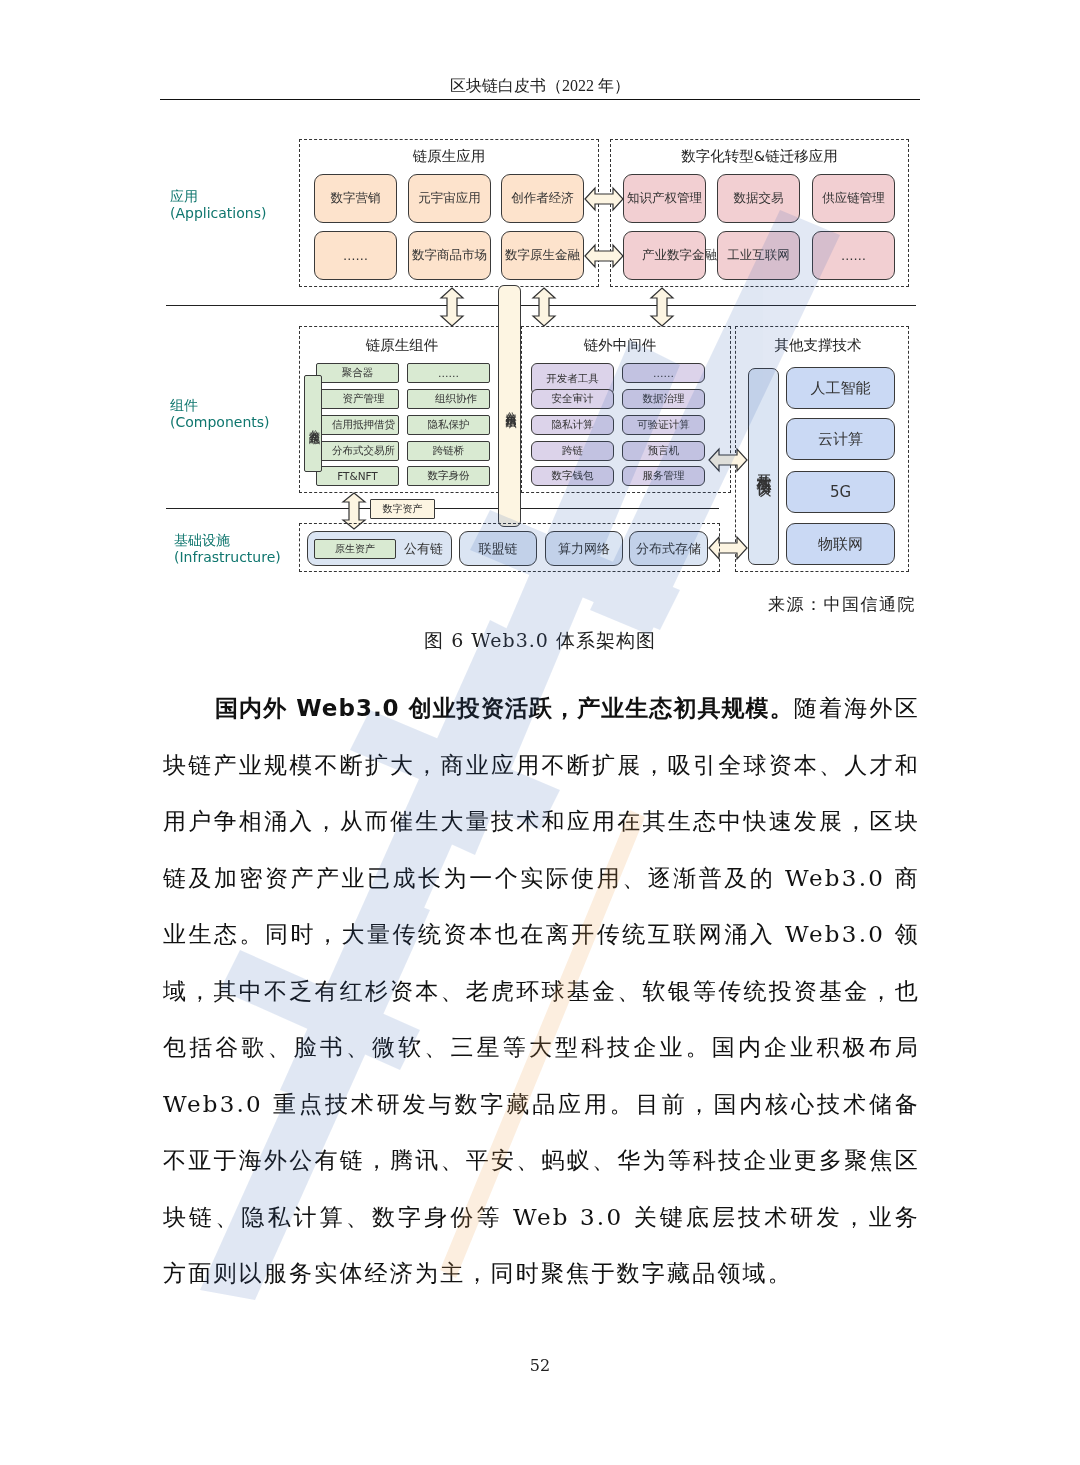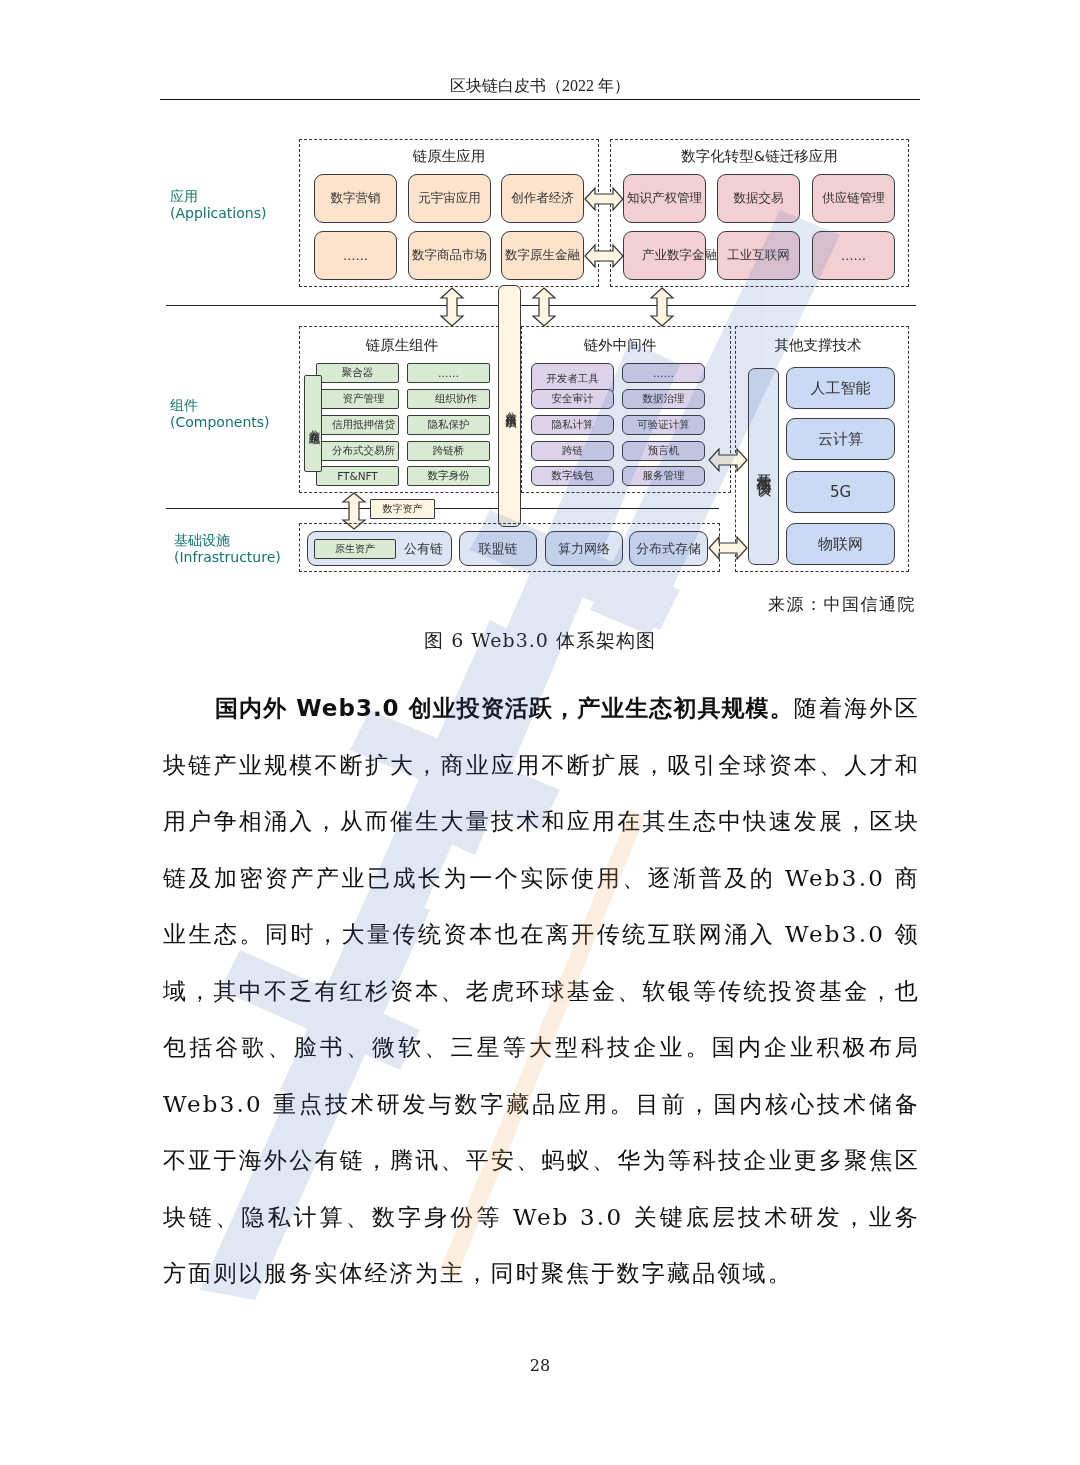--- a/index.html
+++ b/index.html
@@ -180,13 +180,13 @@
     <path d="M430 420 L620 20 L680 45 L490 445 Z"></path>
     <path d="M80 760 L260 840 L240 880 L60 800 Z"></path>
     <path d="M210 520 L400 600 L380 640 L190 560 Z"></path>
     <path d="M330 320 L520 400 L500 440 L310 360 Z"></path>
   </g>
   <g opacity="0.18" fill="#f0a050">
     <path d="M280 1080 L470 620 L485 627 L296 1088 Z"></path>
   </g>
 </svg>
 
-<div class="abs" style="left:0;top:1356px;width:1080px;text-align:center;font-size:16px;color:#222;">28</div>
+<div class="abs" style="left:0;top:1356px;width:1080px;text-align:center;font-size:16px;color:#222;">52</div>
 
 </body></html>

